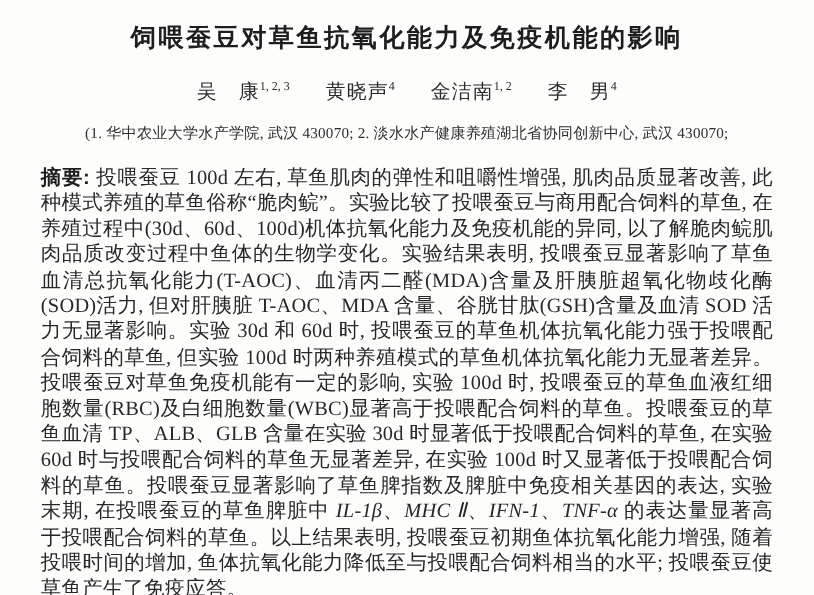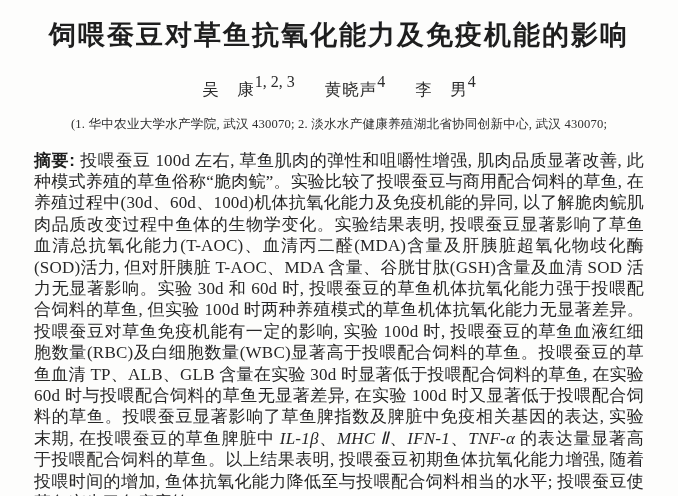--- a/index.html
+++ b/index.html
@@ -15,37 +15,37 @@
     font-family: "Liberation Serif", serif;
     color: #262626;
     overflow: hidden;
     box-sizing: border-box;
   }
   .title {
     margin: 0;
     padding-top: 17px;
     text-align: center;
     font-family: "Liberation Sans", "DejaVu Sans", sans-serif;
-    font-size: 27px;
+    font-size: 21px;
     font-weight: bold;
     letter-spacing: 2px;
     color: #1e1e1e;
   }
   .authors {
     margin-top: 21px;
     display: flex;
     justify-content: center;
     align-items: flex-start;
     gap: 30px;
     font-size: 16.5px;
     letter-spacing: 1px;
     color: #2b2b2b;
   }
   .authors sup {
-    font-size: 16px;
+    font-size: 10px;
     letter-spacing: 0;
     font-family: "Liberation Serif", serif;
     position: relative;
     top: -1px;
   }
   .affil {
     margin-top: 13px;
     text-align: center;
     font-size: 12.6px;
     line-height: 21px;
@@ -89,20 +89,21 @@
 </head>
 <body>
 
 <div class="page">
 
   <h1 class="title">饲喂蚕豆对草鱼抗氧化能力及免疫机能的影响</h1>
 
   <div class="authors">
     <span><span>吴　康</span><sup>1, 2, 3</sup></span>
     <span><span>黄晓声</span><sup>4</sup></span>
+    <span><span>金洁南</span><sup>1, 2</sup></span>
     <span><span>李　男</span><sup>4</sup></span>
   </div>
 
   <div class="affil">
     <div>(1. 华中农业大学水产学院, 武汉  430070; 2. 淡水水产健康养殖湖北省协同创新中心, 武汉  430070;</div>
   </div>
 
   <p class="abstract"><b class="lab">摘要: </b><span><span>投喂蚕豆 100d 左右, 草鱼肌肉的弹性和咀嚼性增强, 肌肉品质显著改善, 此种模式养殖的草鱼俗称“脆肉鲩”。实验比较了投喂蚕豆与商用配合饲料的草鱼, 在养殖过程中(30d、60d、100d)机体抗氧化能力及免疫机能的异同, 以了解脆肉鲩肌肉品质改变过程中鱼体的生物学变化。实验结果表明, 投喂蚕豆显著影响了草鱼血清总抗氧化能力(T-AOC)、血清丙二醛(MDA)含量及肝胰脏超氧化物歧化酶(SOD)活力, 但对肝胰脏 T-AOC、MDA 含量、谷胱甘肽(GSH)含量及血清 SOD 活力无显著影响。实验 30d 和 60d 时, 投喂蚕豆的草鱼机体抗氧化能力强于投喂配合饲料的草鱼, 但实验 100d 时两种养殖模式的草鱼机体抗氧化能力无显著差异。投喂蚕豆对草鱼免疫机能有一定的影响, 实验 100d 时, 投喂蚕豆的草鱼血液红细胞数量(RBC)及白细胞数量(WBC)显著高于投喂配合饲料的草鱼。投喂蚕豆的草鱼血清 TP、ALB、GLB 含量在实验 30d 时显著低于投喂配合饲料的草鱼, 在实验 60d 时与投喂配合饲料的草鱼无显著差异, 在实验 100d 时又显著低于投喂配合饲料的草鱼。投喂蚕豆显著影响了草鱼脾指数及脾脏中免疫相关基因的表达, 实验末期, 在投喂蚕豆的草鱼脾脏中 </span><i>IL-1β</i><span>、</span><i>MHC Ⅱ</i><span>、</span><i>IFN-1</i><span>、</span><i>TNF-α</i><span> 的表达量显著高于投喂配合饲料的草鱼。以上结果表明, 投喂蚕豆初期鱼体抗氧化能力增强, 随着投喂时间的增加, 鱼体抗氧化能力降低至与投喂配合饲料相当的水平; 投喂蚕豆使草鱼产生了免疫应答。</span></span></p>
 
   <p class="keywords"><b class="lab">关键词: </b><span>草鱼; 蚕豆; 脆肉鲩; 抗氧化; 免疫</span></p>

